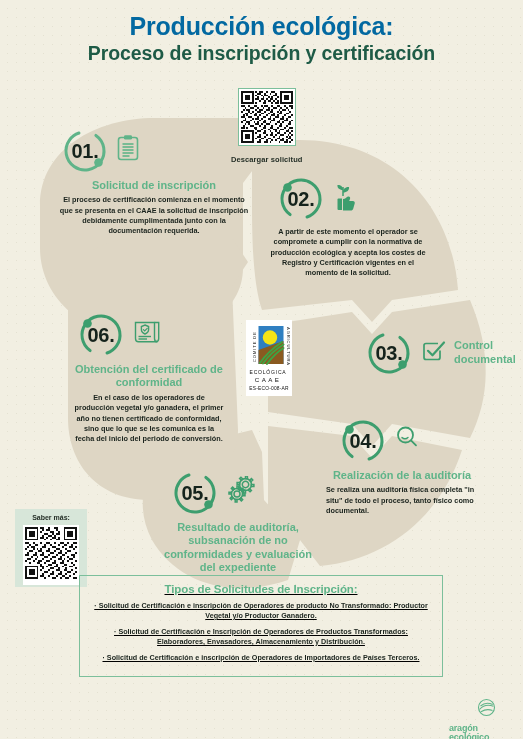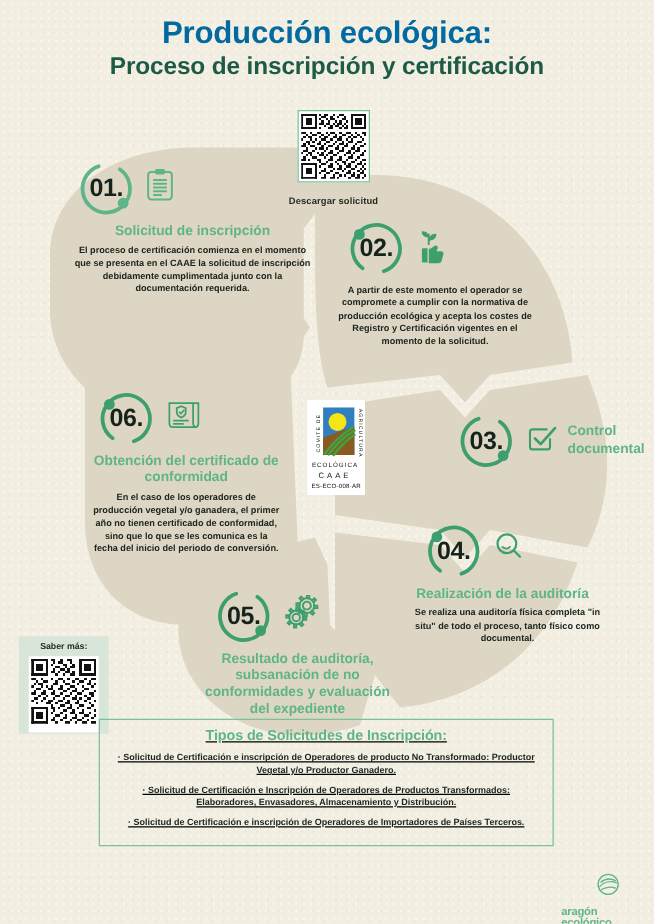--- a/index.html
+++ b/index.html
@@ -61,21 +61,21 @@
   }
 
   .s1{left:56px;top:128px;width:196px;text-align:center;}
   .s1 .badge{justify-content:flex-start;padding-left:6px;}
   .s2{left:270px;top:176px;width:156px;text-align:center;}
   .s2 .badge{justify-content:flex-start;padding-left:8px;}
   .s3{left:366px;top:330px;width:140px;}
   .s4{left:318px;top:418px;width:168px;text-align:center;}
   .s4 .badge{justify-content:flex-start;padding-left:22px;}
   .s4 .step-title{text-align:center;}
-  .s4 .step-body{text-align:center;padding-left:8px;}
+  .s4 .step-body{text-align:left;padding-left:8px;}
   .s5{left:158px;top:470px;width:160px;text-align:center;}
   .s5 .badge{justify-content:flex-start;padding-left:14px;}
   .s6{left:74px;top:312px;width:150px;text-align:center;}
   .s6 .badge{justify-content:flex-start;padding-left:4px;}
   .s6 .step-body{text-align:center;}
 
   .s3-inline{display:flex;align-items:center;gap:7px;}
   .s3-label{font-size:11px;font-weight:bold;color:#5fb489;line-height:1.25;}
 
   

